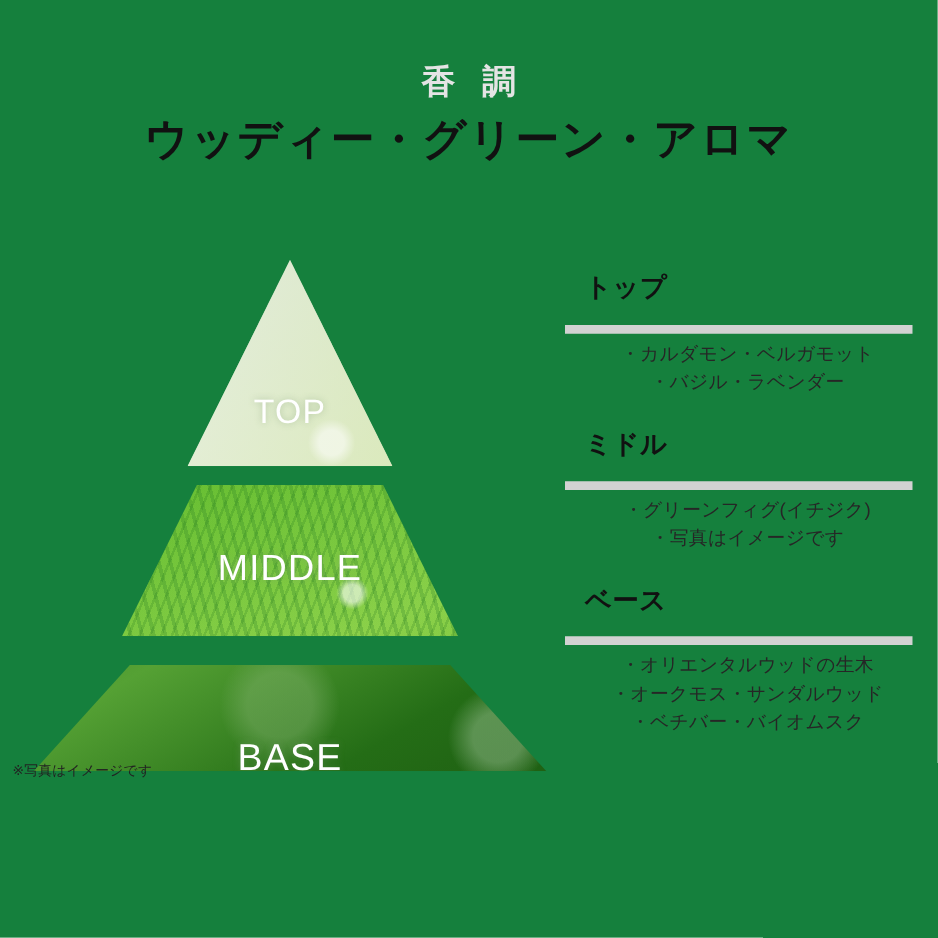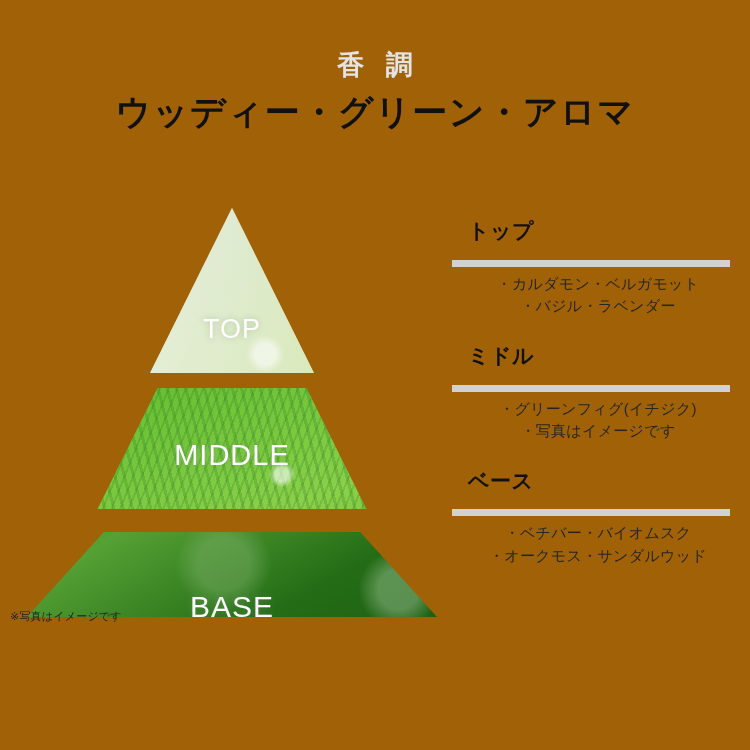--- a/index.html
+++ b/index.html
@@ -13,21 +13,21 @@
     background: #ffffff;
     font-family: "Liberation Sans", "DejaVu Sans", sans-serif;
     overflow: hidden;
     position: relative;
   }
 
   .page {
     position: relative;
     width: 750px;
     height: 750px;
-    background: #a16207;
+    background: #15803d;
   }
 
   
   .header {
     position: absolute;
     top: 0;
     left: 0;
     width: 750px;
     text-align: center;
   }
@@ -257,20 +257,21 @@
       <ul class="note-list">
         <li>・グリーンフィグ(イチジク)</li>
         <li>・写真はイメージです</li>
       </ul>
     </div>
 
     <div class="note-section">
       <h2 class="note-heading">ベース</h2>
       <div class="note-rule"></div>
       <ul class="note-list">
+        <li>・オリエンタルウッドの生木</li>
+        <li>・オークモス・サンダルウッド</li>
         <li>・ベチバー・バイオムスク</li>
-        <li>・オークモス・サンダルウッド</li>
       </ul>
     </div>
 
   </div>
 
 </div>
 
 </body></html>

